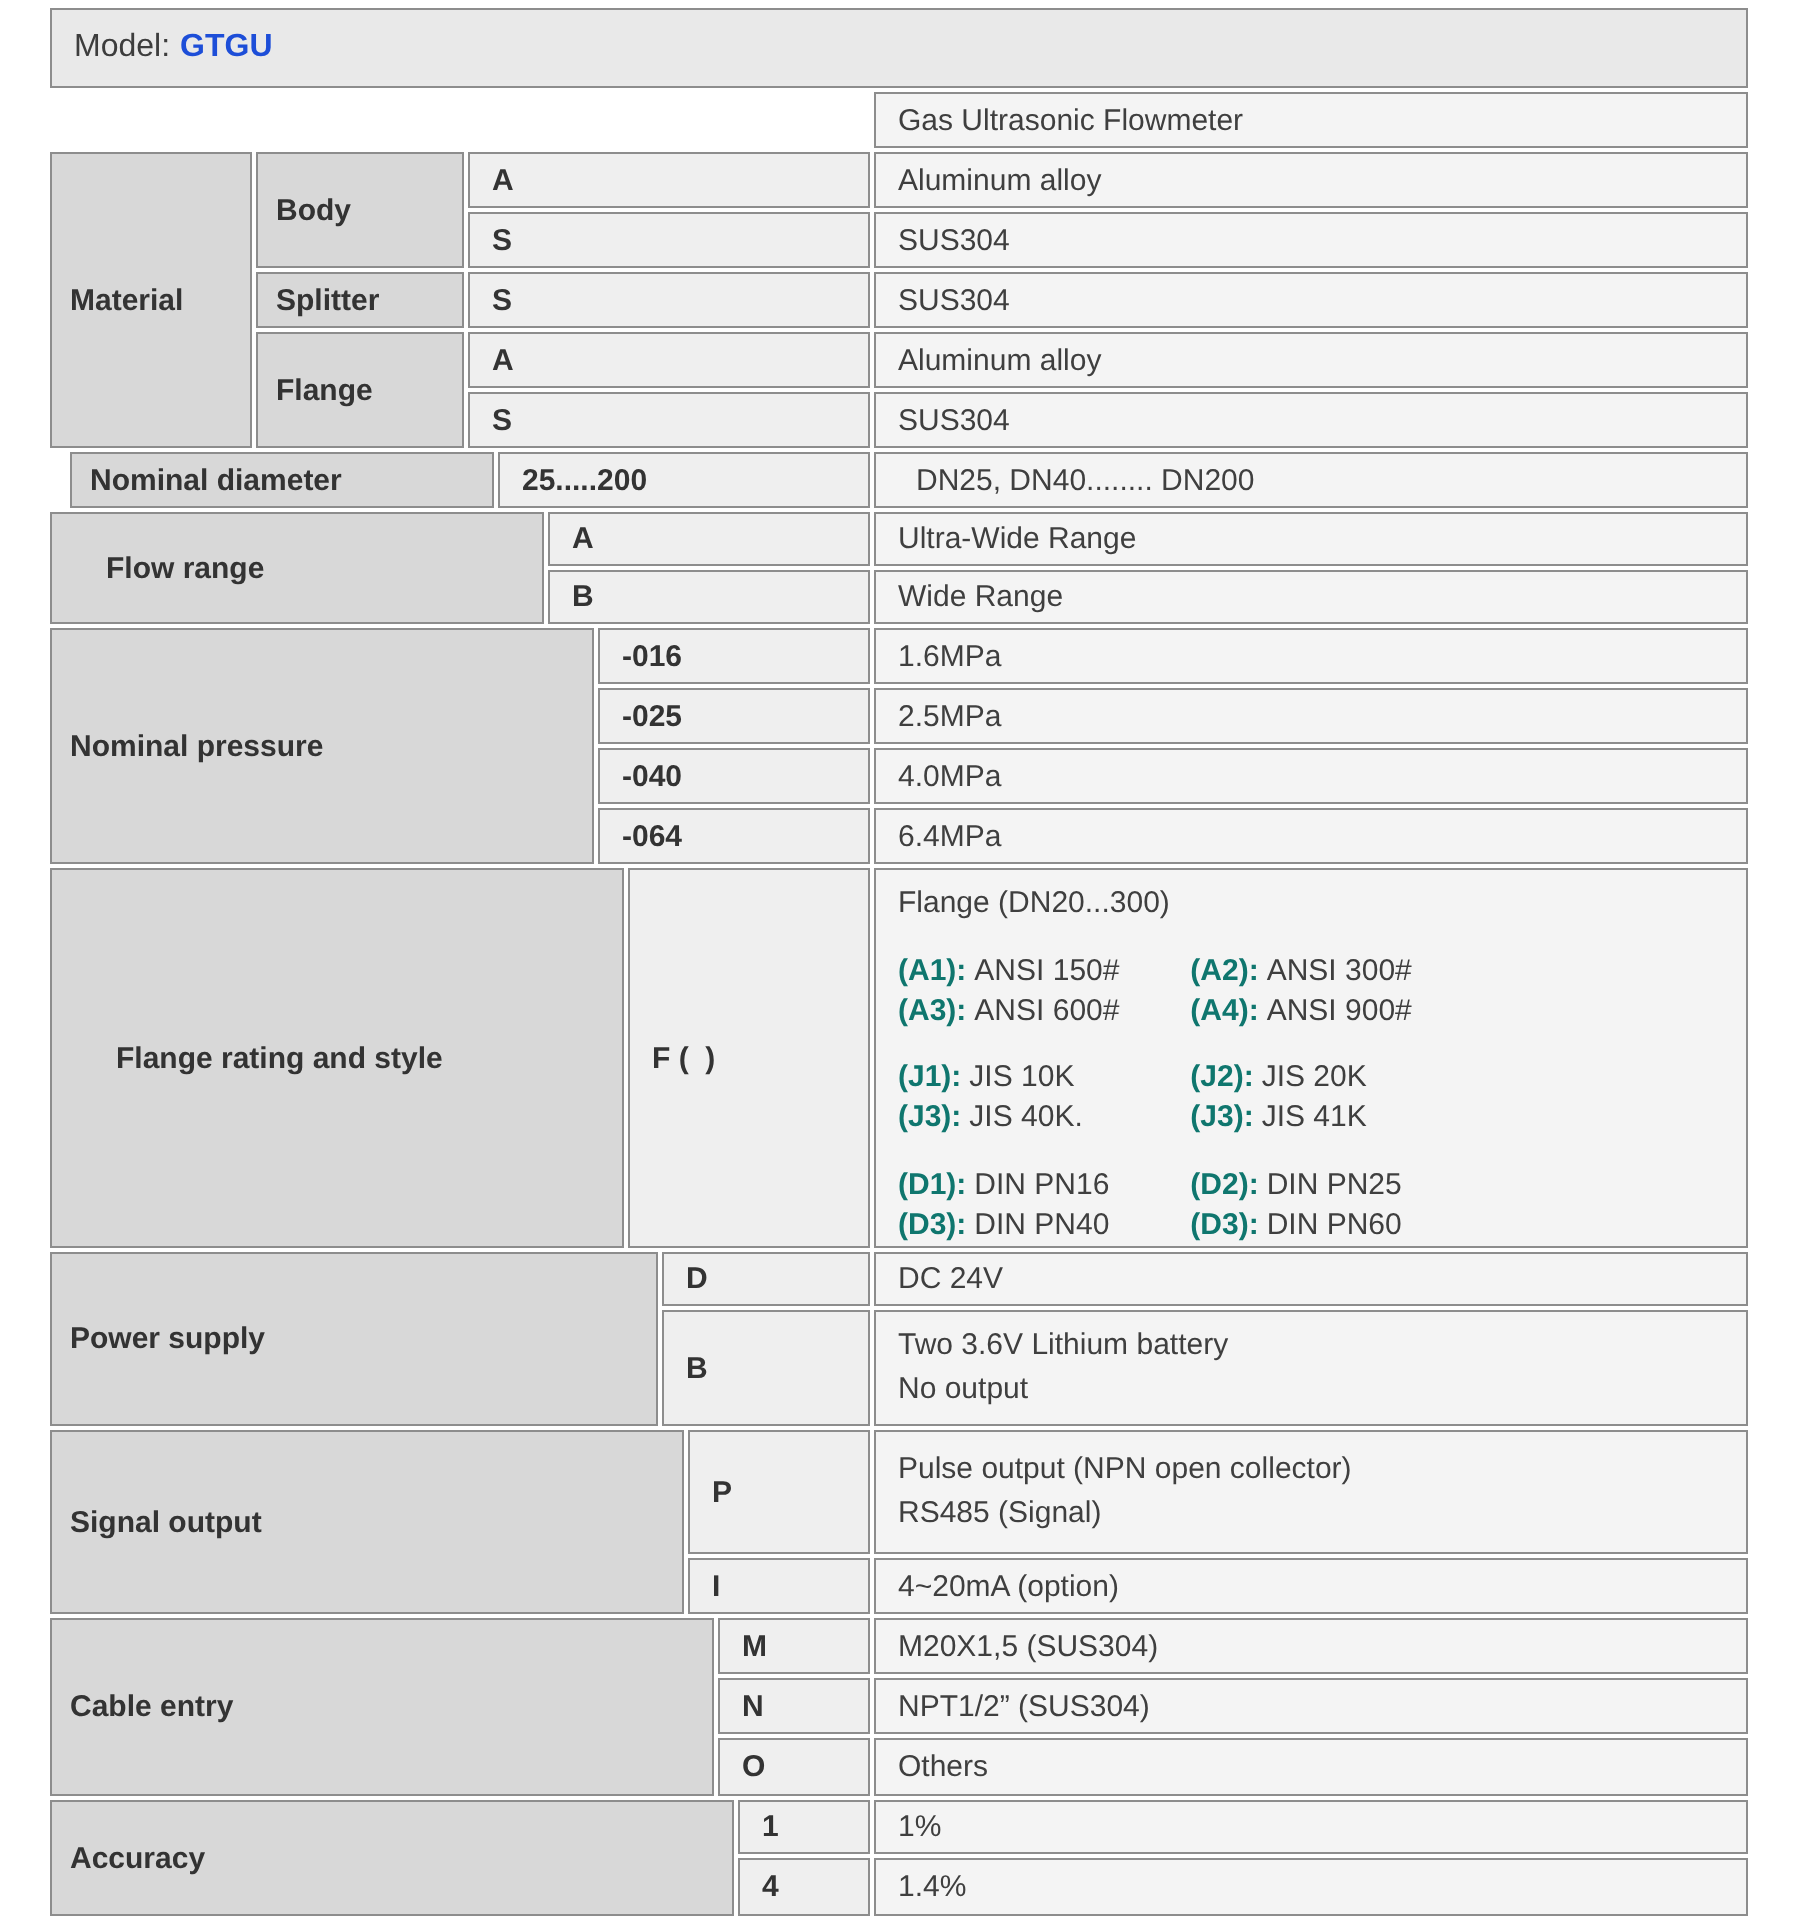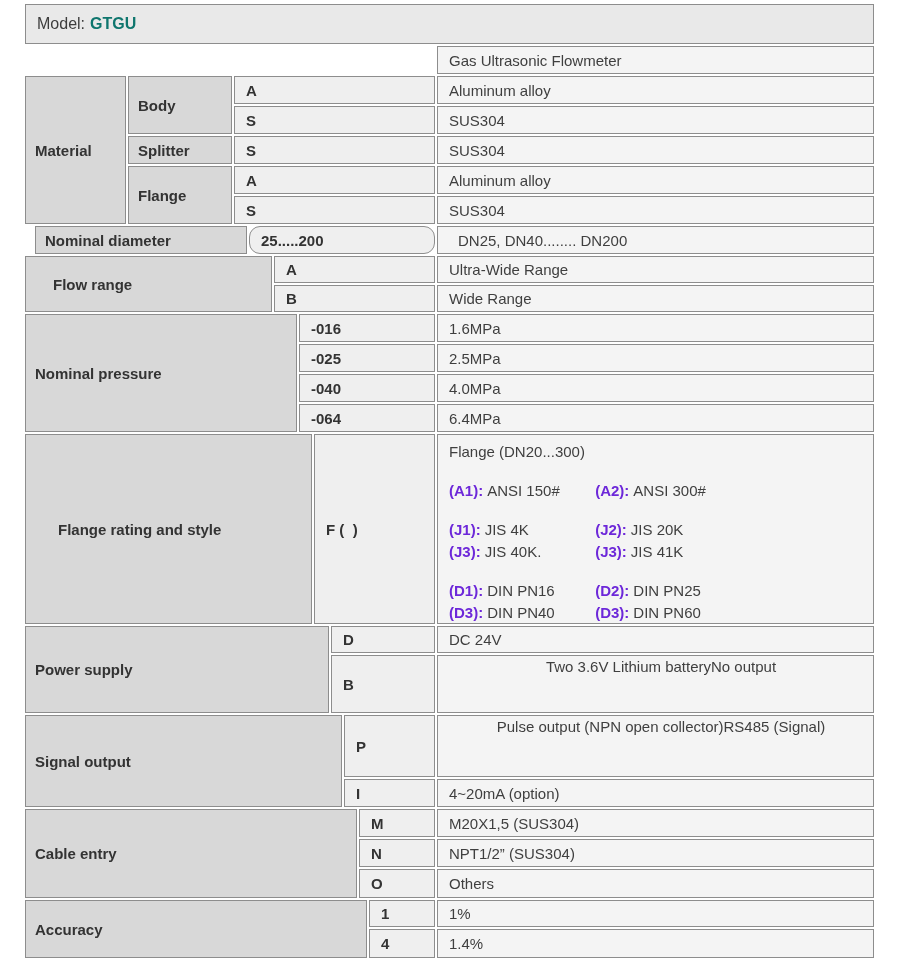--- a/index.html
+++ b/index.html
@@ -19,47 +19,47 @@
   }
   .cell{
     border:1px solid var(--border,#8d8d8d);
     box-sizing:border-box;
     display:flex;align-items:center;
     padding-left:11px;
     font-size:15px;
     overflow:hidden;
   }
   .model{background:var(--model-bg,#e9e9e9);font-size:16px;}
-  .model b{margin-left:5px;font-size:16px;color:#0f766e;}
+  .model b{margin-left:5px;font-size:16px;color:#1d4ed8;}
   .lbl{background:var(--label-bg,#d8d8d8);font-weight:bold;color:#333;padding-left:9px;}
   .code{background:var(--code-bg,#efefef);font-weight:bold;color:#333;}
   .val{background:var(--value-bg,#f4f4f4);color:#3f3f3f;}
   .meter-lbl{background:var(--label-bg,#d8d8d8);}
   .meter-lbl .big{font-weight:bold;font-size:17px;color:#333;}
   .meter-lbl .small{font-weight:bold;font-size:14px;color:#333;margin-left:5px;}
   .col2{background:var(--label-bg,#d8d8d8);font-weight:bold;color:#333;padding-left:9px;}
-  .multi{align-items:flex-start;justify-content:center;line-height:22px;}
+  .multi{flex-direction:column;align-items:flex-start;justify-content:center;line-height:22px;}
   .flangeval{flex-direction:column;align-items:flex-start;justify-content:space-between;padding-top:7px;line-height:20px;}
   .fspacer{height:14px;}
   .fline{white-space:nowrap;}
   .fp{display:inline-block;width:142px;}
-  .fline b{margin-right:4px;color:#6d28d9;}
+  .fline b{margin-right:4px;color:#0f766e;}
   
   .r-model{grid-row:1;grid-column:1/span 12;}
   .meter-lbl{grid-row:2;grid-column:1/span 11;}
   .meter-val{grid-row:2;grid-column:12;}
   .mat-lbl{grid-row:3/span 5;grid-column:1;}
   .mat-body{grid-row:3/span 2;grid-column:2;}
   .mat-split{grid-row:5;grid-column:2;}
   .mat-flange{grid-row:6/span 2;grid-column:2;}
   .mc{grid-column:3/span 9;}
   .mr0{grid-row:3}.mr1{grid-row:4}.mr2{grid-row:5}.mr3{grid-row:6}.mr4{grid-row:7}
   .vcol{grid-column:12;}
   .dia-lbl{grid-row:8;grid-column:1/span 3;margin-left:10px;}
-  .dia-code{grid-row:8;grid-column:4/span 8;border-radius:11px;}
+  .dia-code{grid-row:8;grid-column:4/span 8;}
   .dia-val{grid-row:8;grid-column:12;padding-left:20px;}
   .flow-lbl{grid-row:9/span 2;grid-column:1/span 4;padding-left:27px;}
   .fc{grid-column:5/span 7;}
   .fr0{grid-row:9}.fr1{grid-row:10}
   .pres-lbl{grid-row:11/span 4;grid-column:1/span 5;}
   .pc{grid-column:6/span 6;}
   .pr0{grid-row:11}.pr1{grid-row:12}.pr2{grid-row:13}.pr3{grid-row:14}
   .flg-lbl{grid-row:15;grid-column:1/span 6;padding-left:32px;}
   .flg-code{grid-row:15;grid-column:7/span 5;align-items:center;}
   .flg-val{grid-row:15;grid-column:12;}
@@ -125,23 +125,27 @@
 
   <div class="cell lbl flg-lbl">Flange rating and style</div>
   <div class="cell code flg-code">F (&nbsp;&nbsp;)</div>
   <div class="cell val flangeval flg-val">
     <div class="fline">Flange (DN20...300)</div>
     <div class="fspacer"></div>
     <div class="fline">
       <span class="fp"><b>(A1):</b><span>ANSI 150#</span></span>
       <span><b>(A2):</b><span>ANSI 300#</span></span>
     </div>
+    <div class="fline">
+      <span class="fp"><b>(A3):</b><span>ANSI 600#</span></span>
+      <span><b>(A4):</b><span>ANSI 900#</span></span>
+    </div>
     <div class="fspacer"></div>
     <div class="fline">
-      <span class="fp"><b>(J1):</b><span>JIS 4K</span></span>
+      <span class="fp"><b>(J1):</b><span>JIS 10K</span></span>
       <span><b>(J2):</b><span>JIS 20K</span></span>
     </div>
     <div class="fline">
       <span class="fp"><b>(J3):</b><span>JIS 40K.</span></span>
       <span><b>(J3):</b><span>JIS 41K</span></span>
     </div>
     <div class="fspacer"></div>
     <div class="fline">
       <span class="fp"><b>(D1):</b><span>DIN PN16</span></span>
       <span><b>(D2):</b><span>DIN PN25</span></span>

